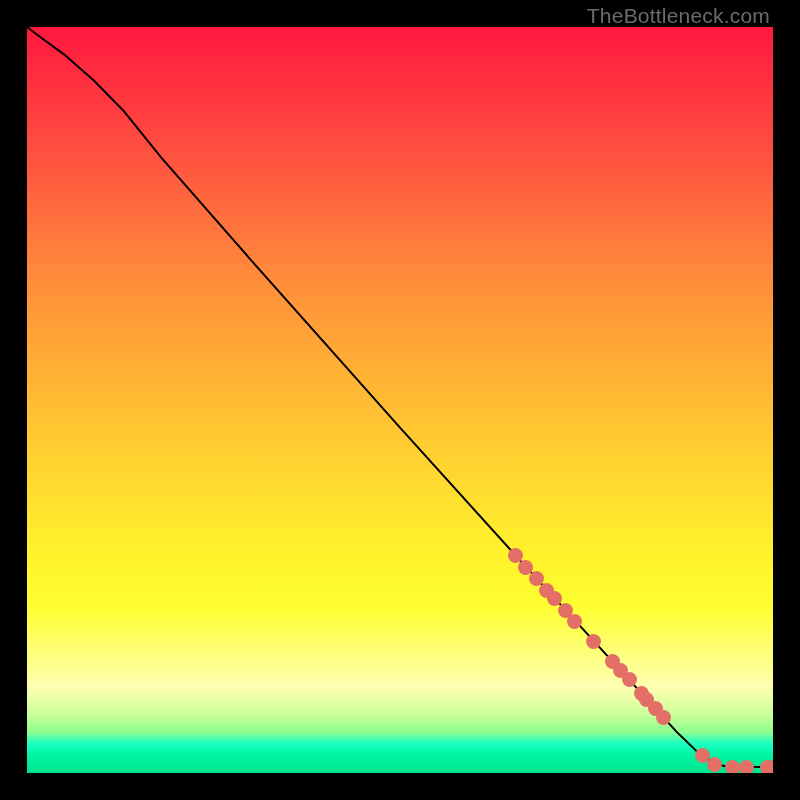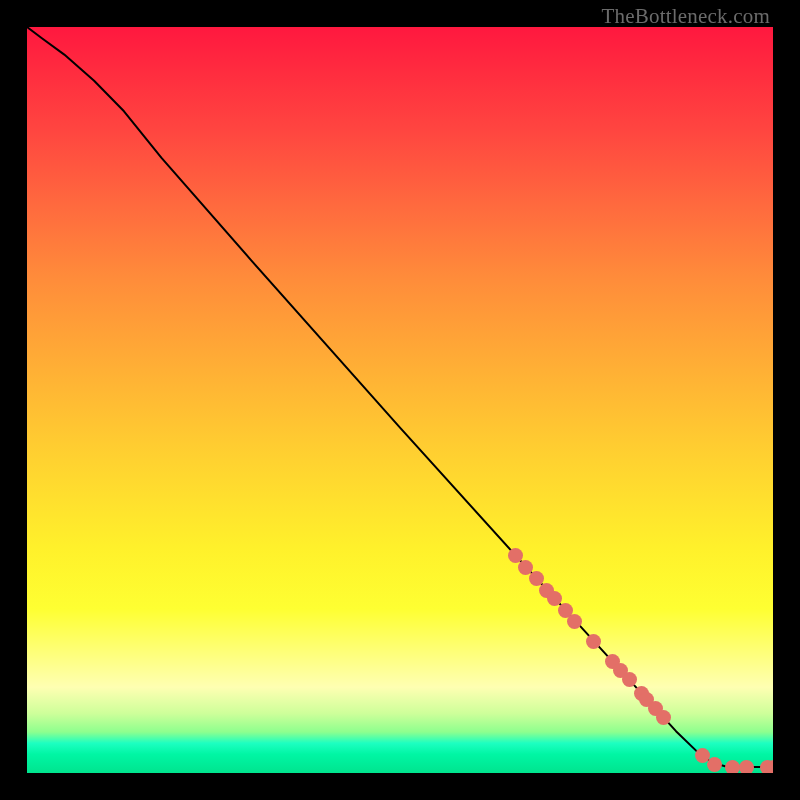--- a/index.html
+++ b/index.html
@@ -47,21 +47,20 @@
     );
   }
   .attribution {
     position: absolute;
     top: 4px;
     right: 30px;
     color: #6b6b6b;
     font-size: 21px;
     font-weight: 500;
     letter-spacing: 0.2px;
-    font-family: Liberation Serif, serif;
   }
   svg.curve {
     position: absolute;
     left: 0; top: 0;
     width: 746px;
     height: 746px;
   }
   .dot {
     position: absolute;
     width: 15px;

